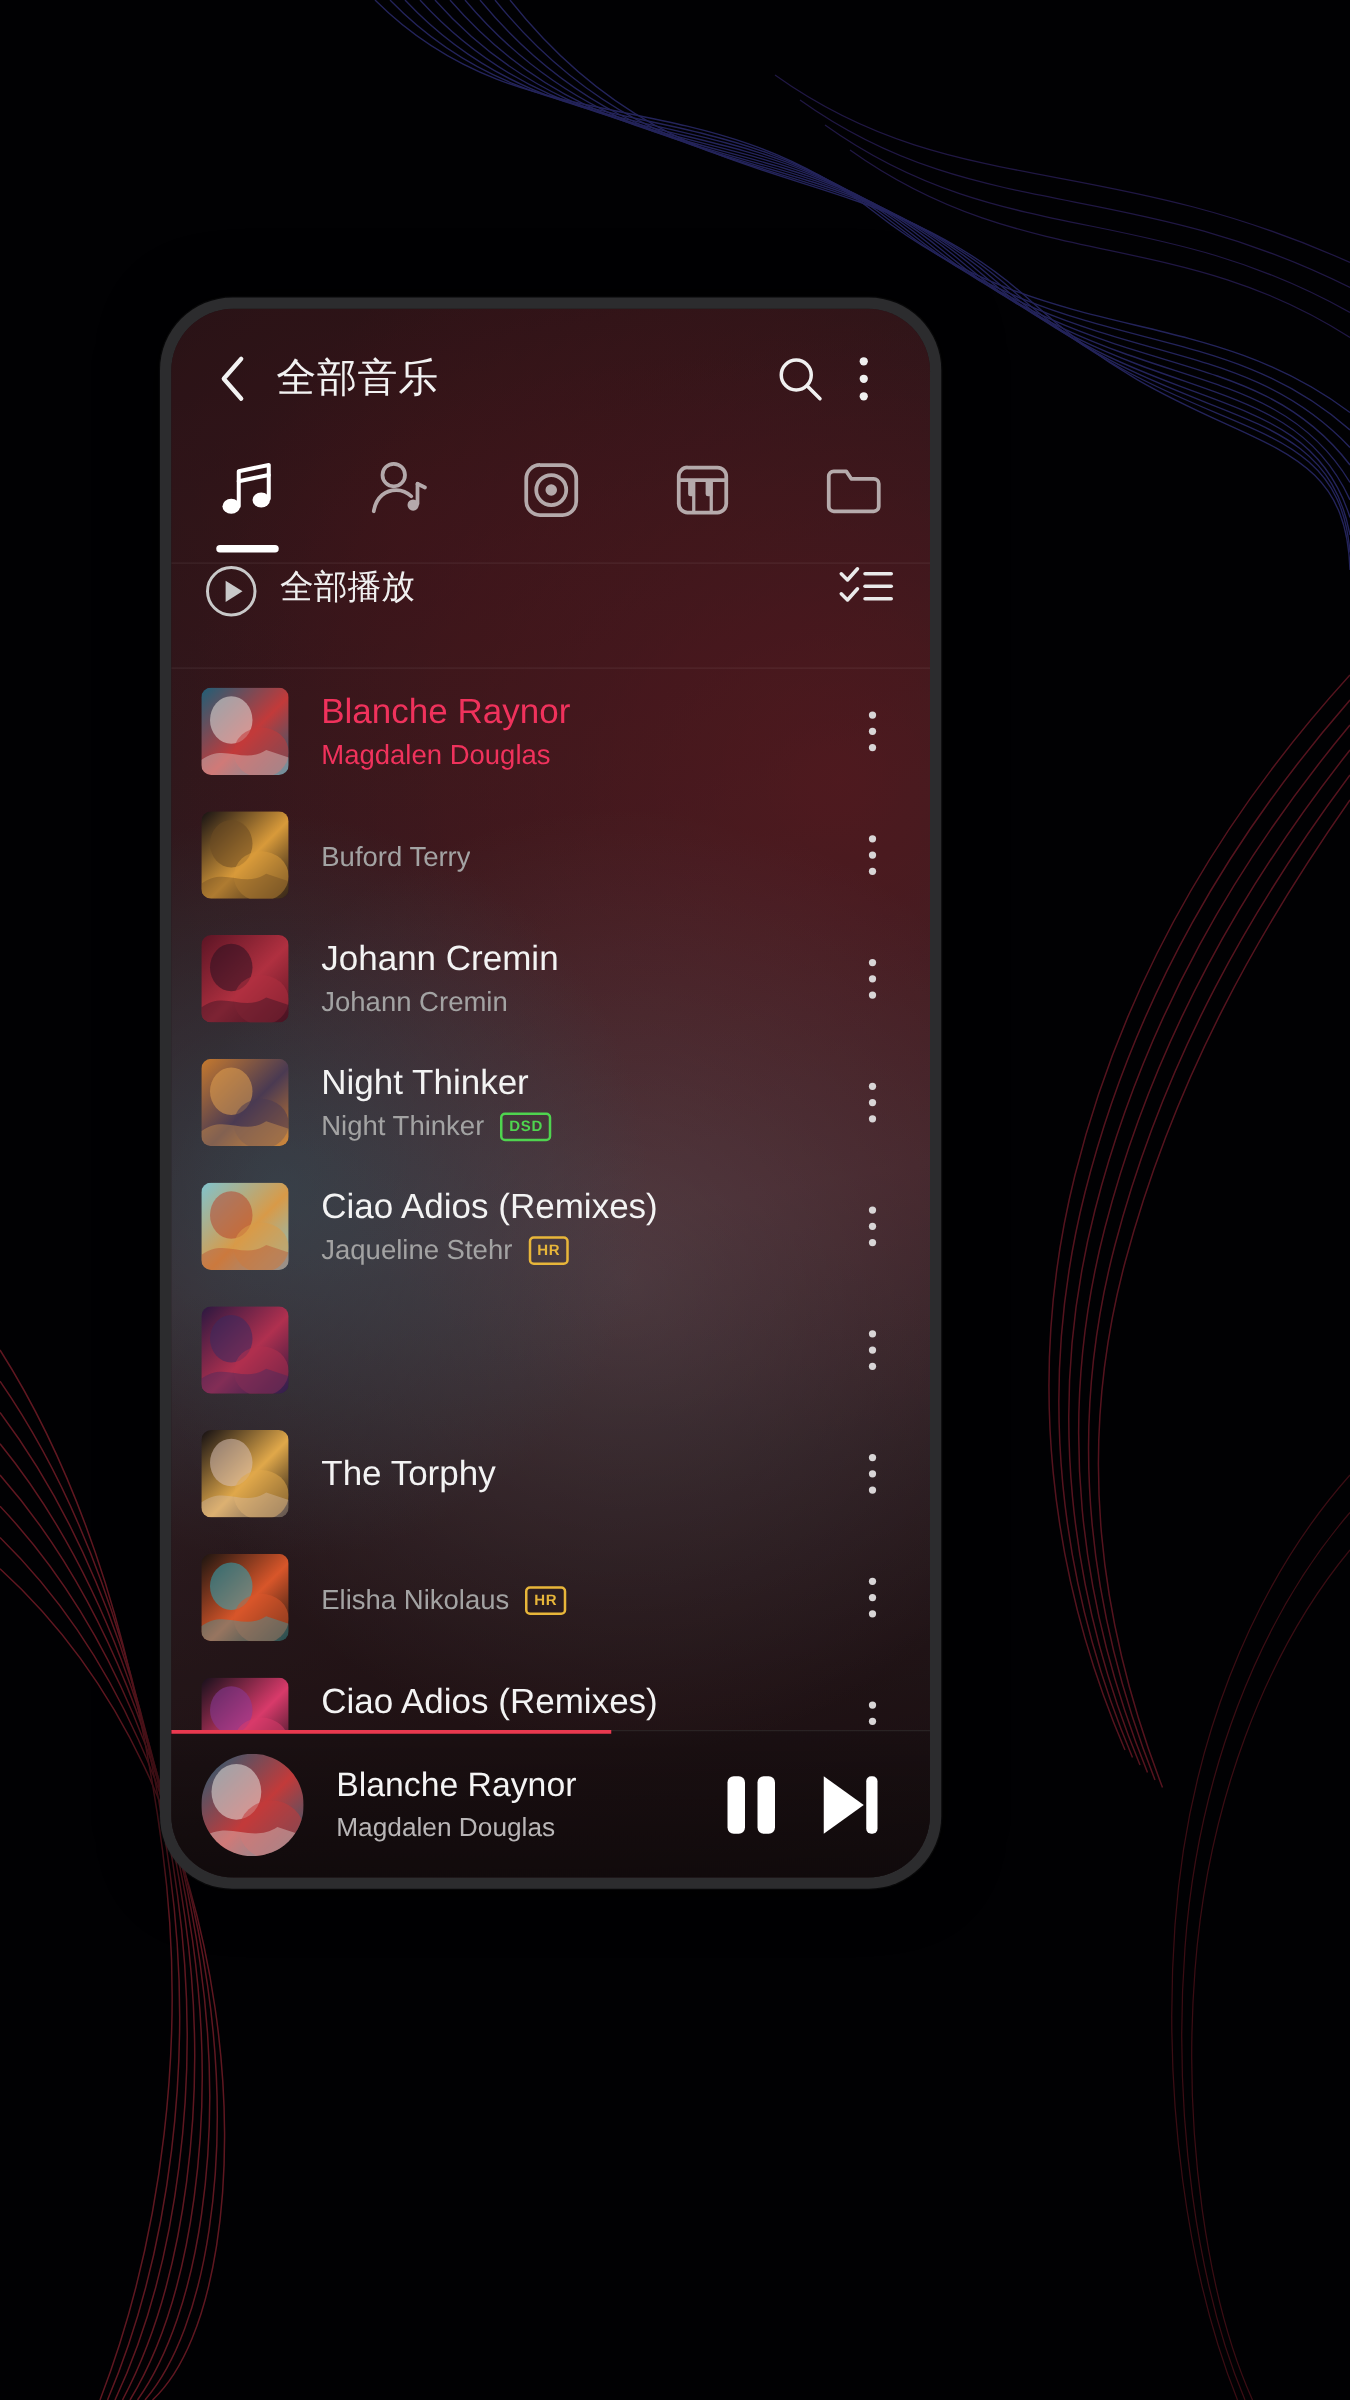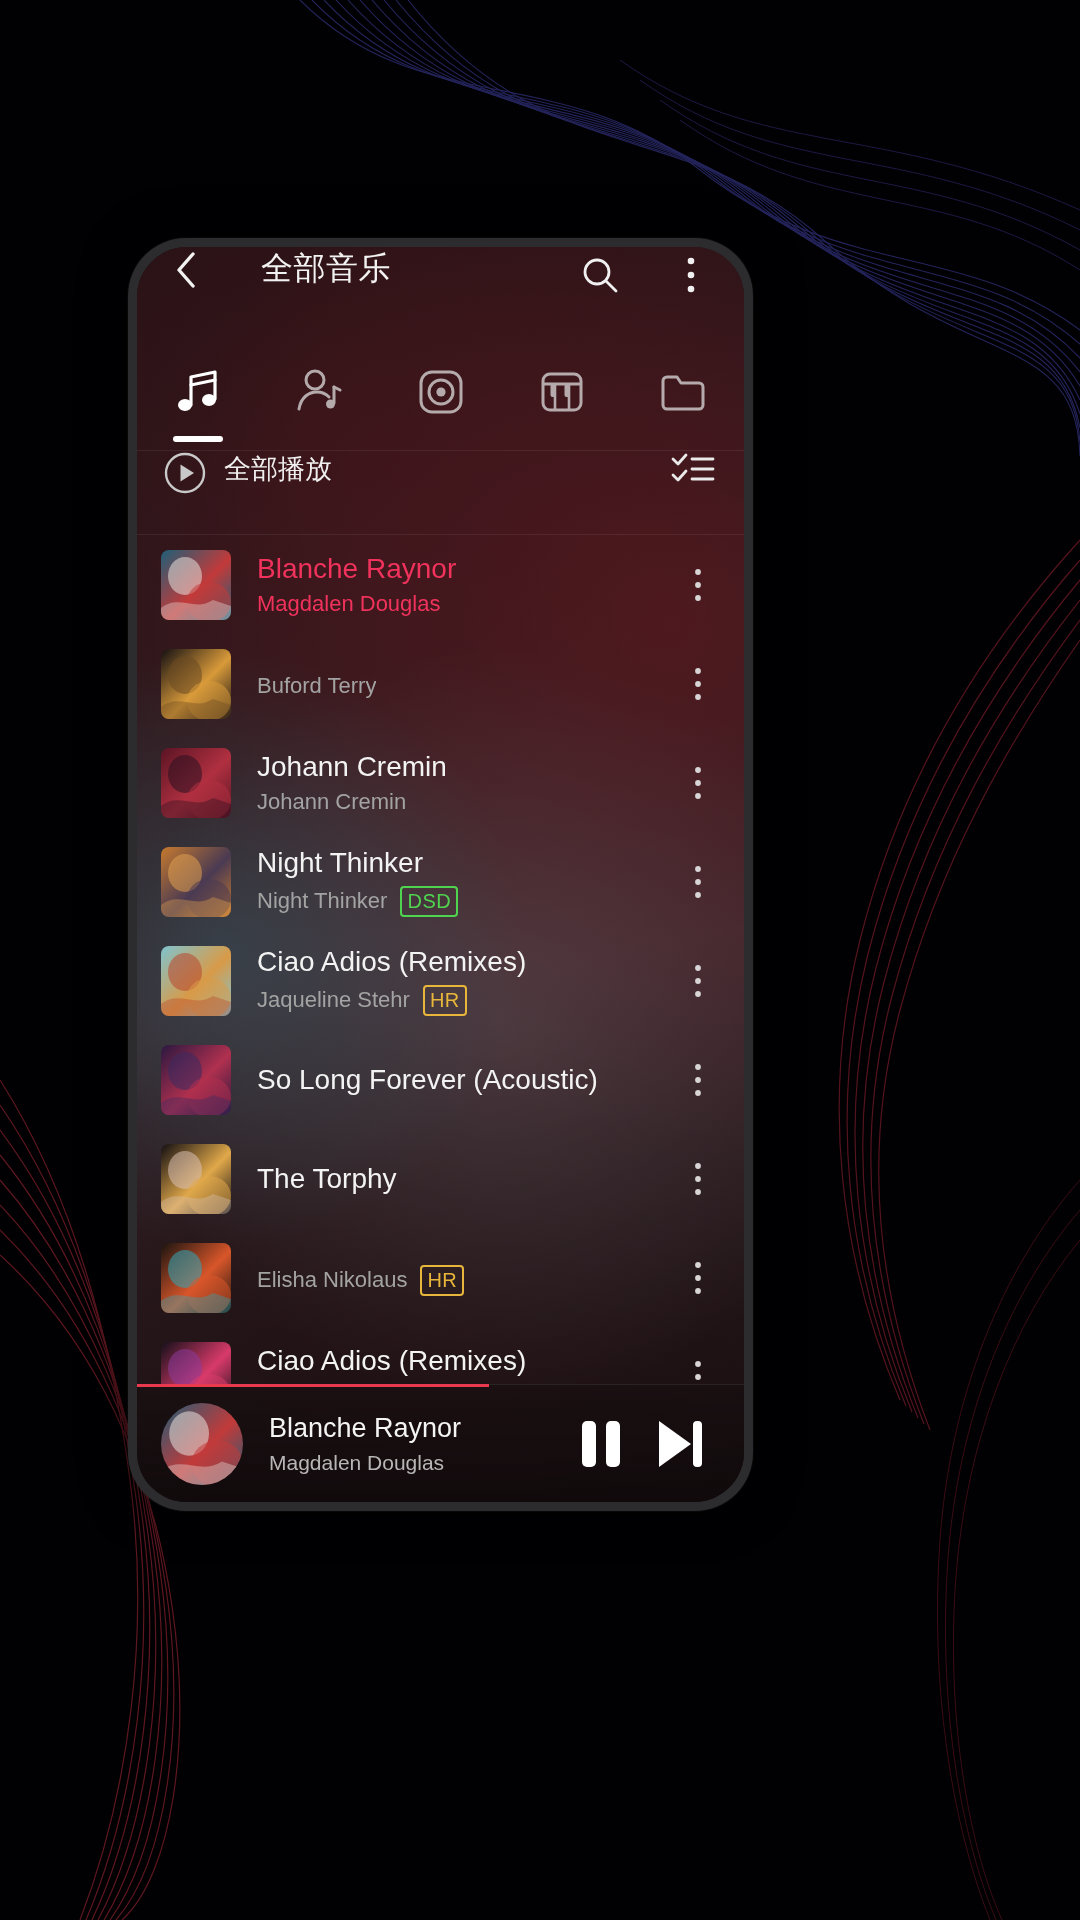--- a/index.html
+++ b/index.html
@@ -64,24 +64,23 @@
     position: absolute;
     inset: 0;
     display: flex;
     flex-direction: column;
   }
 
   
   .topbar {
     height: 112px;
     display: flex;
-    align-items: flex-start;
+    align-items: center;
     padding: 0 30px 0 26px;
     flex: 0 0 auto;
-    gap: 40px;
   }
   .back-btn {
     width: 46px; height: 46px;
     display: flex; align-items: center; justify-content: center;
     cursor: pointer;
   }
   .title {
     font-size: 32px;
     color: #f2f2f2;
     margin-left: 12px;
@@ -186,22 +185,22 @@
   .s-artist {
     font-size: 22px;
     color: #a3a3a3;
     white-space: nowrap;
     overflow: hidden;
     text-overflow: ellipsis;
     line-height: 1.2;
   }
   .badge {
     margin-left: 13px;
-    font-size: 20px;
-    font-weight: normal;
+    font-size: 12px;
+    font-weight: bold;
     line-height: 1;
     padding: 3px 5px 4px;
     border-radius: 4px;
     border: 2px solid;
     letter-spacing: .5px;
     flex: 0 0 auto;
   }
   .song.playing .s-title,
   .song.playing .s-artist { color: #f0325c; }
 
@@ -588,21 +587,20 @@
                     <stop offset="100%" stop-color="#2a1840"></stop>
                   </linearGradient>
                 </defs>
                 <rect width="70" height="70" fill="url(#gr5)"></rect>
                 <ellipse cx="24" cy="26" rx="17" ry="19" fill="#3a2a60" opacity="0.55"></ellipse>
                 <ellipse cx="48" cy="52" rx="22" ry="20" fill="#b0304f" opacity="0.55"></ellipse>
                 <path d="M0 58 C18 44 34 62 52 50 L70 56 L70 70 L0 70 Z" fill="#3a2a60" opacity="0.38"></path>
               </svg>
             </div>
             <div class="meta">
-              <div class="s-title">So Long Forever (Acoustic)</div>
             </div>
             <div class="row-kebab">
               <svg width="8" height="34" viewBox="0 0 8 34" aria-hidden="true">
                 <circle cx="4" cy="4" r="2.9" fill="#d8d5d6"></circle>
                 <circle cx="4" cy="17" r="2.9" fill="#d8d5d6"></circle>
                 <circle cx="4" cy="30" r="2.9" fill="#d8d5d6"></circle>
               </svg>
             </div>
           </div>
           <div class="song">

